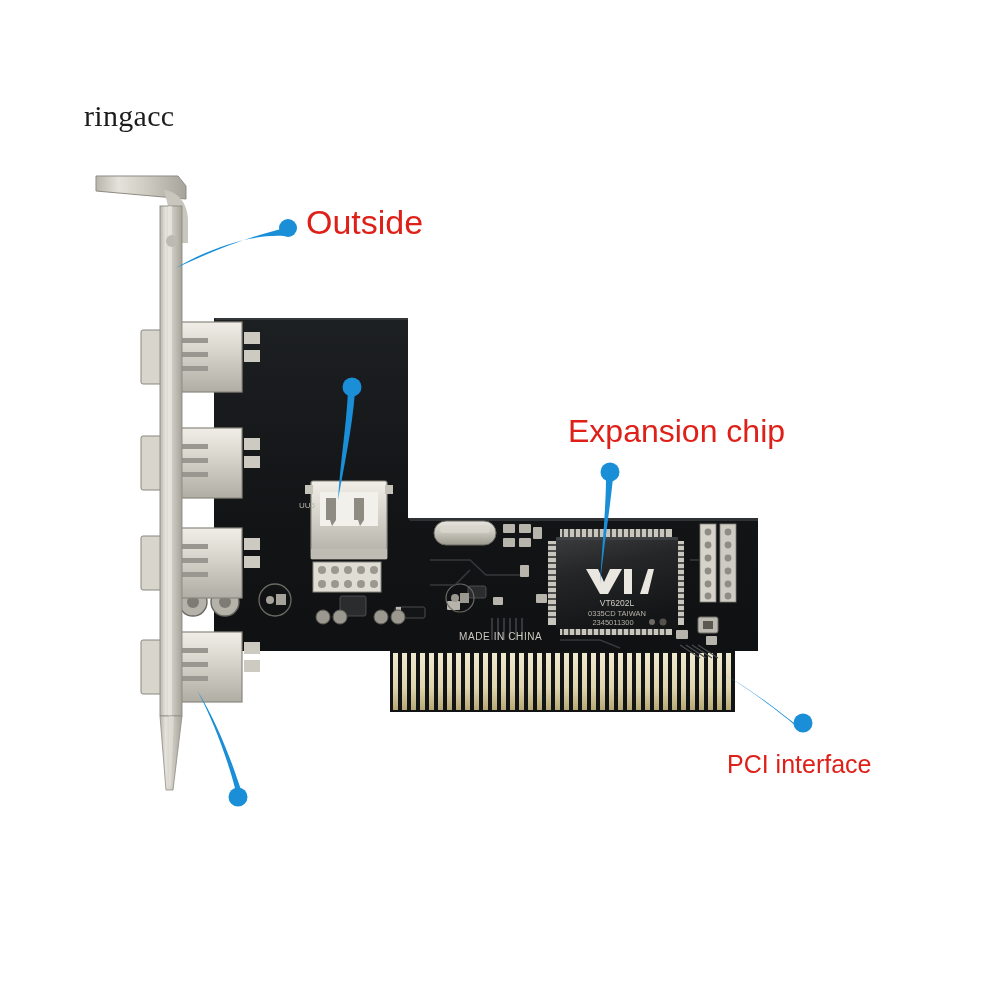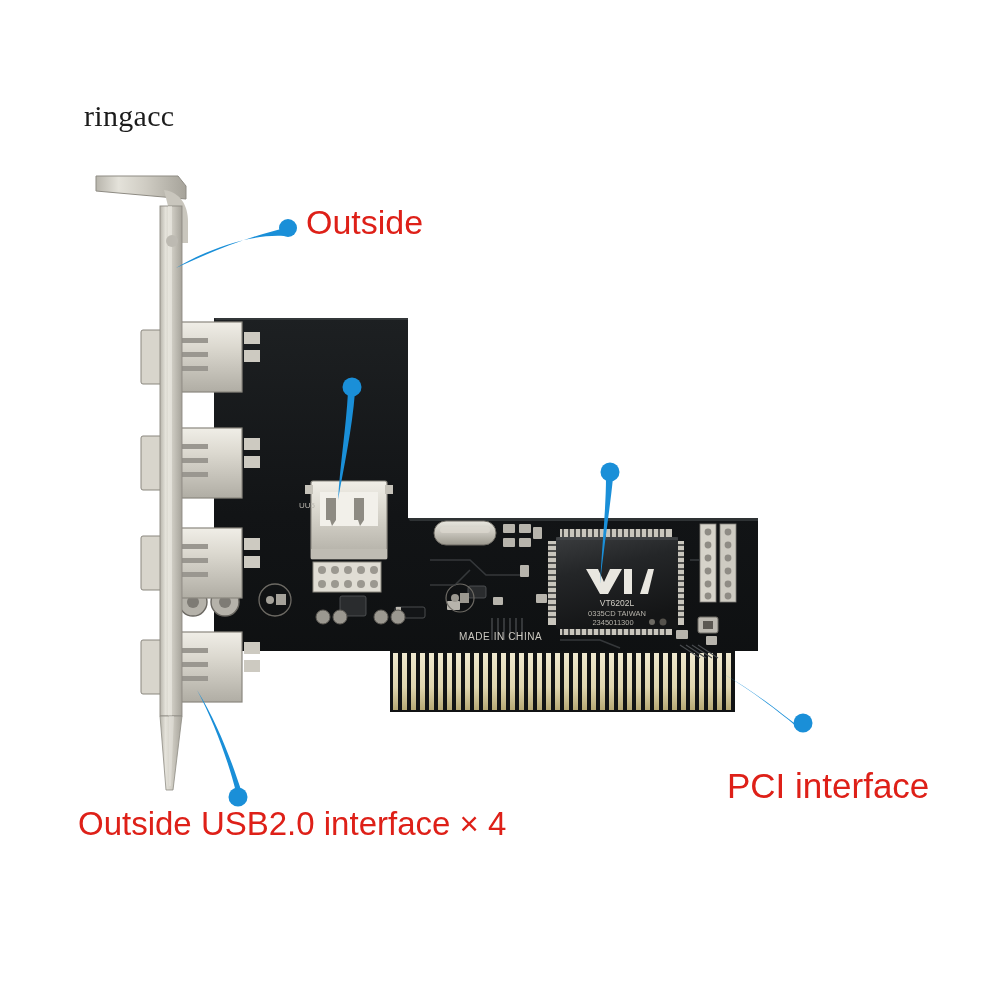--- a/index.html
+++ b/index.html
@@ -37,21 +37,21 @@
   .callout {
     position: absolute;
     font-family: "Liberation Sans", sans-serif;
     color: #de2018;
     white-space: nowrap;
     line-height: 1;
   }
   .c-baffle   { left: 306px; top: 205px; font-size: 34px; }
   .c-inside   { left: 278px; top: 337px; font-size: 32px; }
   .c-expan    { left: 568px; top: 415px; font-size: 32px; }
-  .c-pci      { left: 727px; top: 752px; font-size: 35px; margin-top: 16px; }
+  .c-pci      { left: 727px; top: 752px; font-size: 25px; }
   .c-outside  { left: 78px;  top: 807px; font-size: 33px; }
 </style>
 </head>
 <body>
 
 <div id="stage">
 
   <div class="watermark">ringacc</div>
 
   <svg class="layer" viewBox="0 0 1001 1001">
@@ -458,16 +458,16 @@
 
       <path d="M 799,727 C 780,712 752,690 722,673 C 754,692 782,714 802,731 Z" fill="#1a8fd8"></path>
       <circle cx="803" cy="723" r="9.5" fill="#1a8fd8"></circle>
 
       <path d="M 236,792 C 228,760 214,722 197,690 C 218,724 232,762 242,793 Z" fill="#1a8fd8"></path>
       <circle cx="238" cy="797" r="9.5" fill="#1a8fd8"></circle>
     </g>
   </svg>
 
   <div class="callout c-baffle">Outside</div>
+  <div class="callout c-expan">Expansion chip</div>
   <div class="callout c-pci">PCI interface</div>
-  <div class="callout c-outside">Outside USB2.0 interface × 4</div>
 
 </div>
 
 </body></html>

